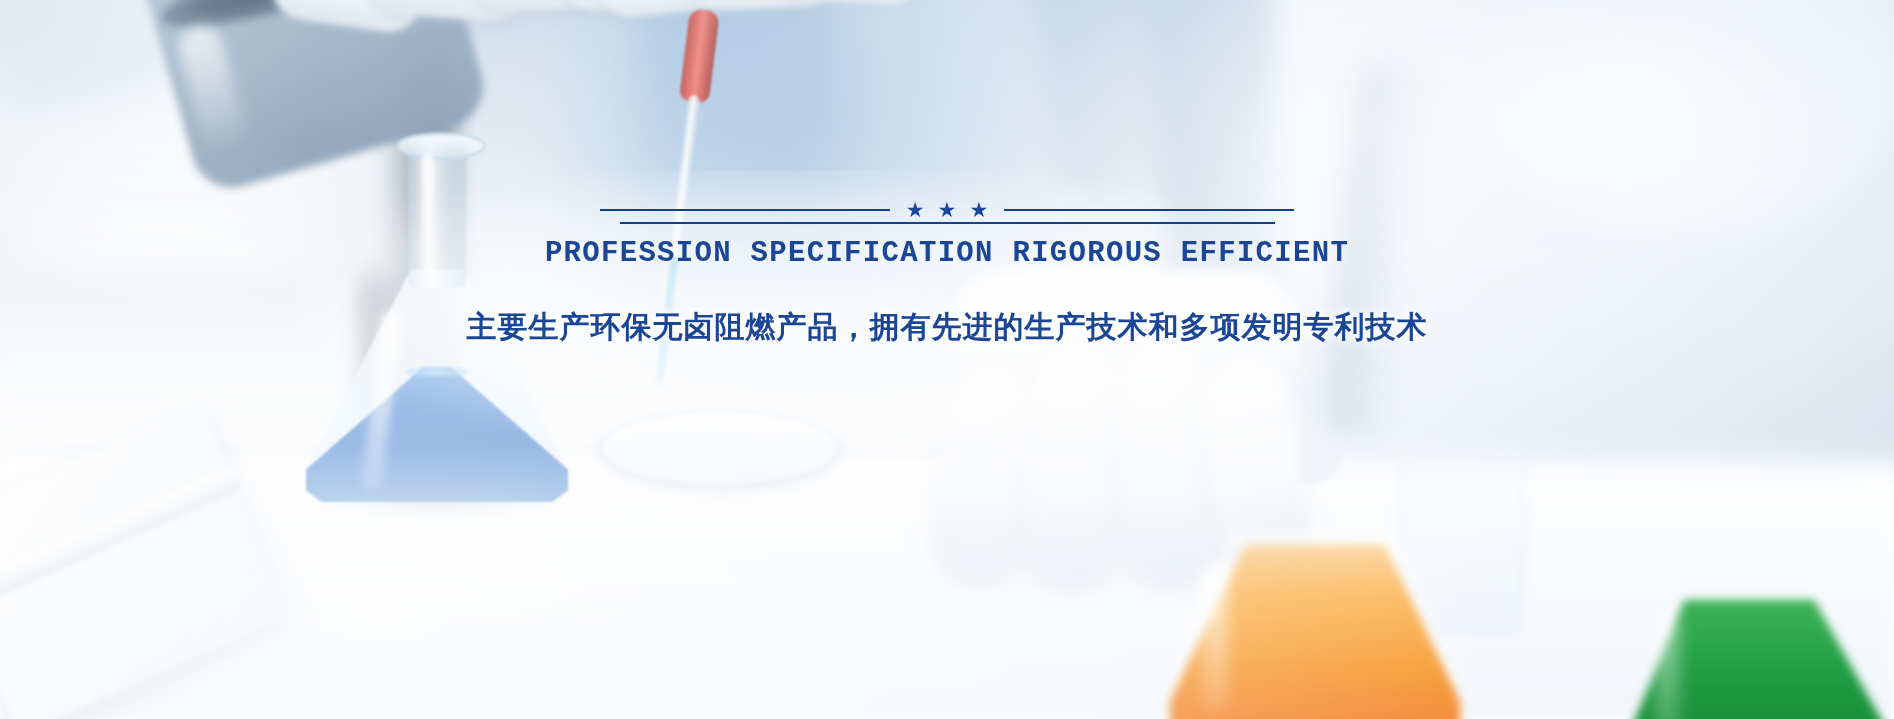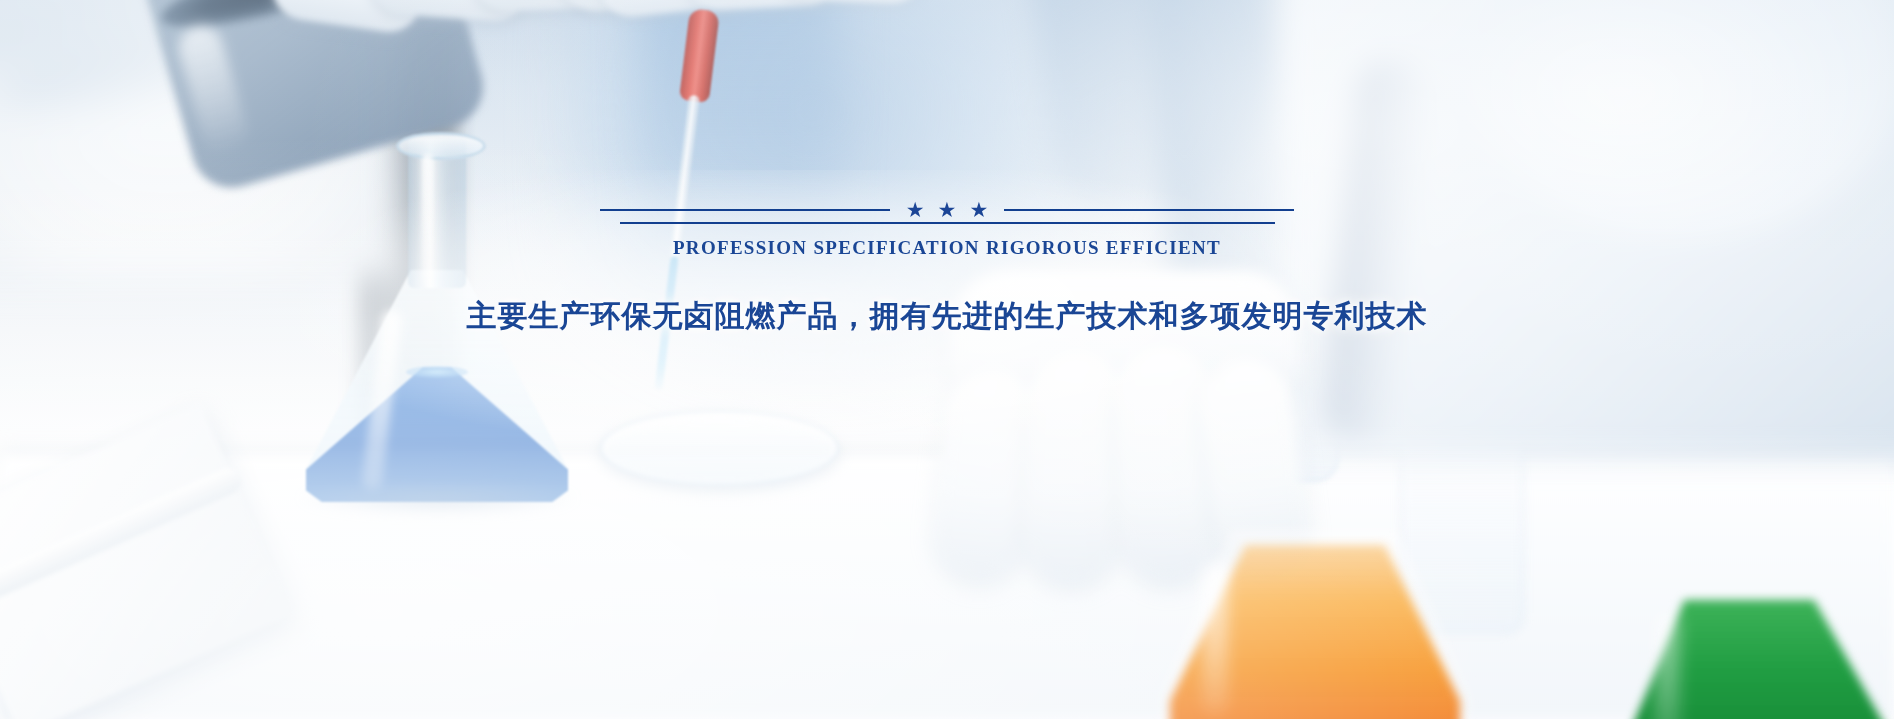--- a/index.html
+++ b/index.html
@@ -450,26 +450,26 @@
     margin-top: 2px;
     height: 2px;
     width: 655px;
     margin-left: auto;
     margin-right: auto;
     background: #123f8f;
   }
 
   .subtitle {
     margin-top: 13px;
-    font-size: 19px;
+    font-size: 29px;
     font-weight: 700;
     letter-spacing: 1.3px;
     color: #1a4695;
     white-space: nowrap;
-    font-family: Liberation Serif, serif;
+    font-family: Liberation Mono, monospace;
   }
 
   .desc {
     margin-top: 37px;
     font-size: 30px;
     font-weight: 700;
     letter-spacing: 1px;
     color: #1a4695;
     white-space: nowrap;
     font-family: Liberation Serif, serif;

